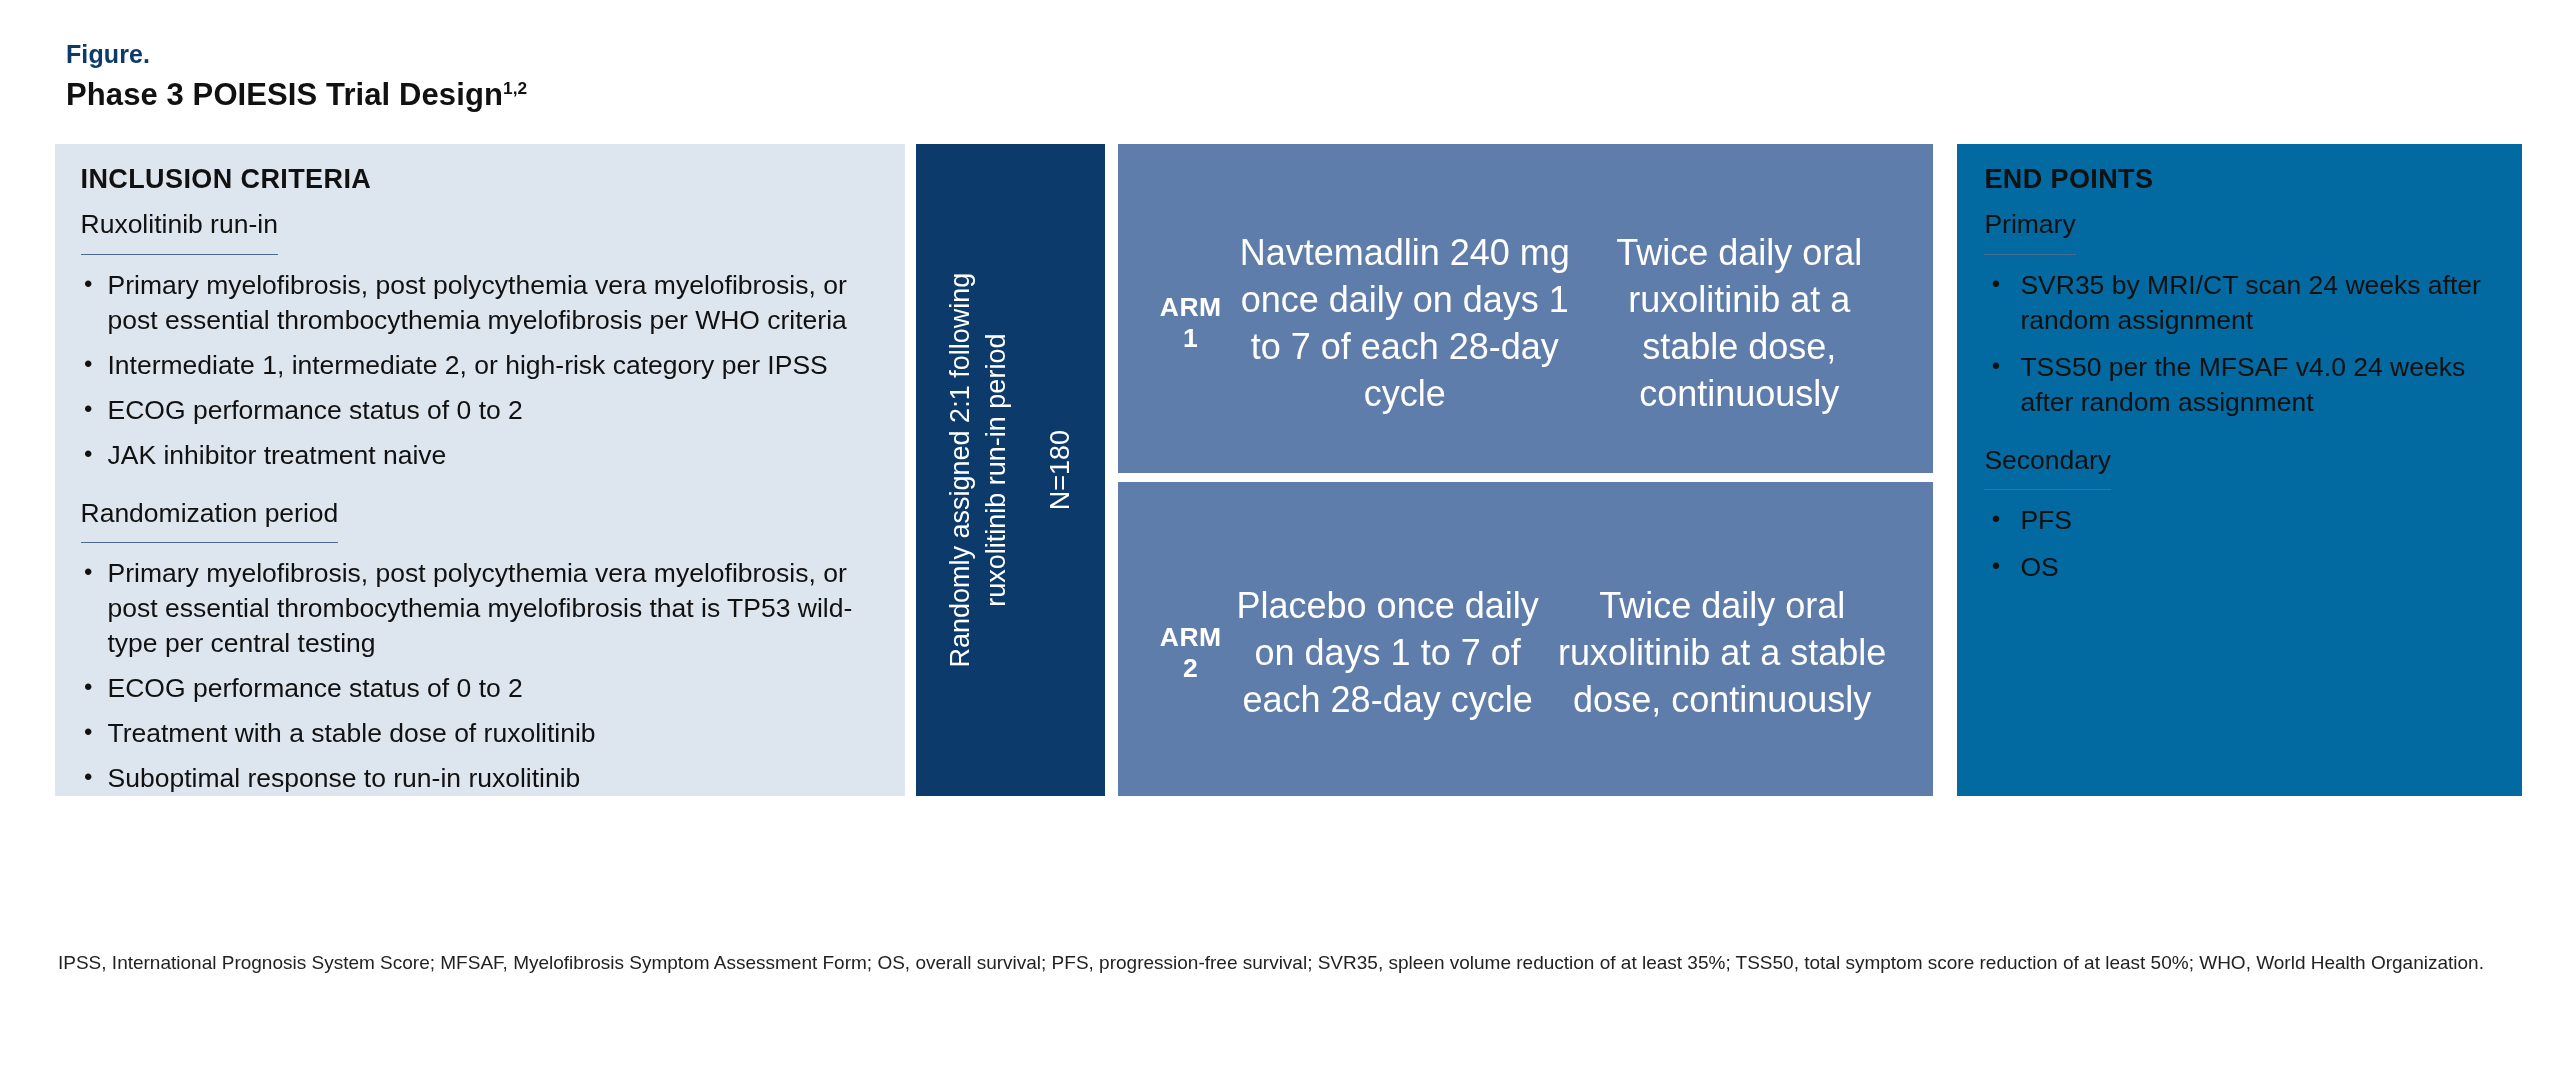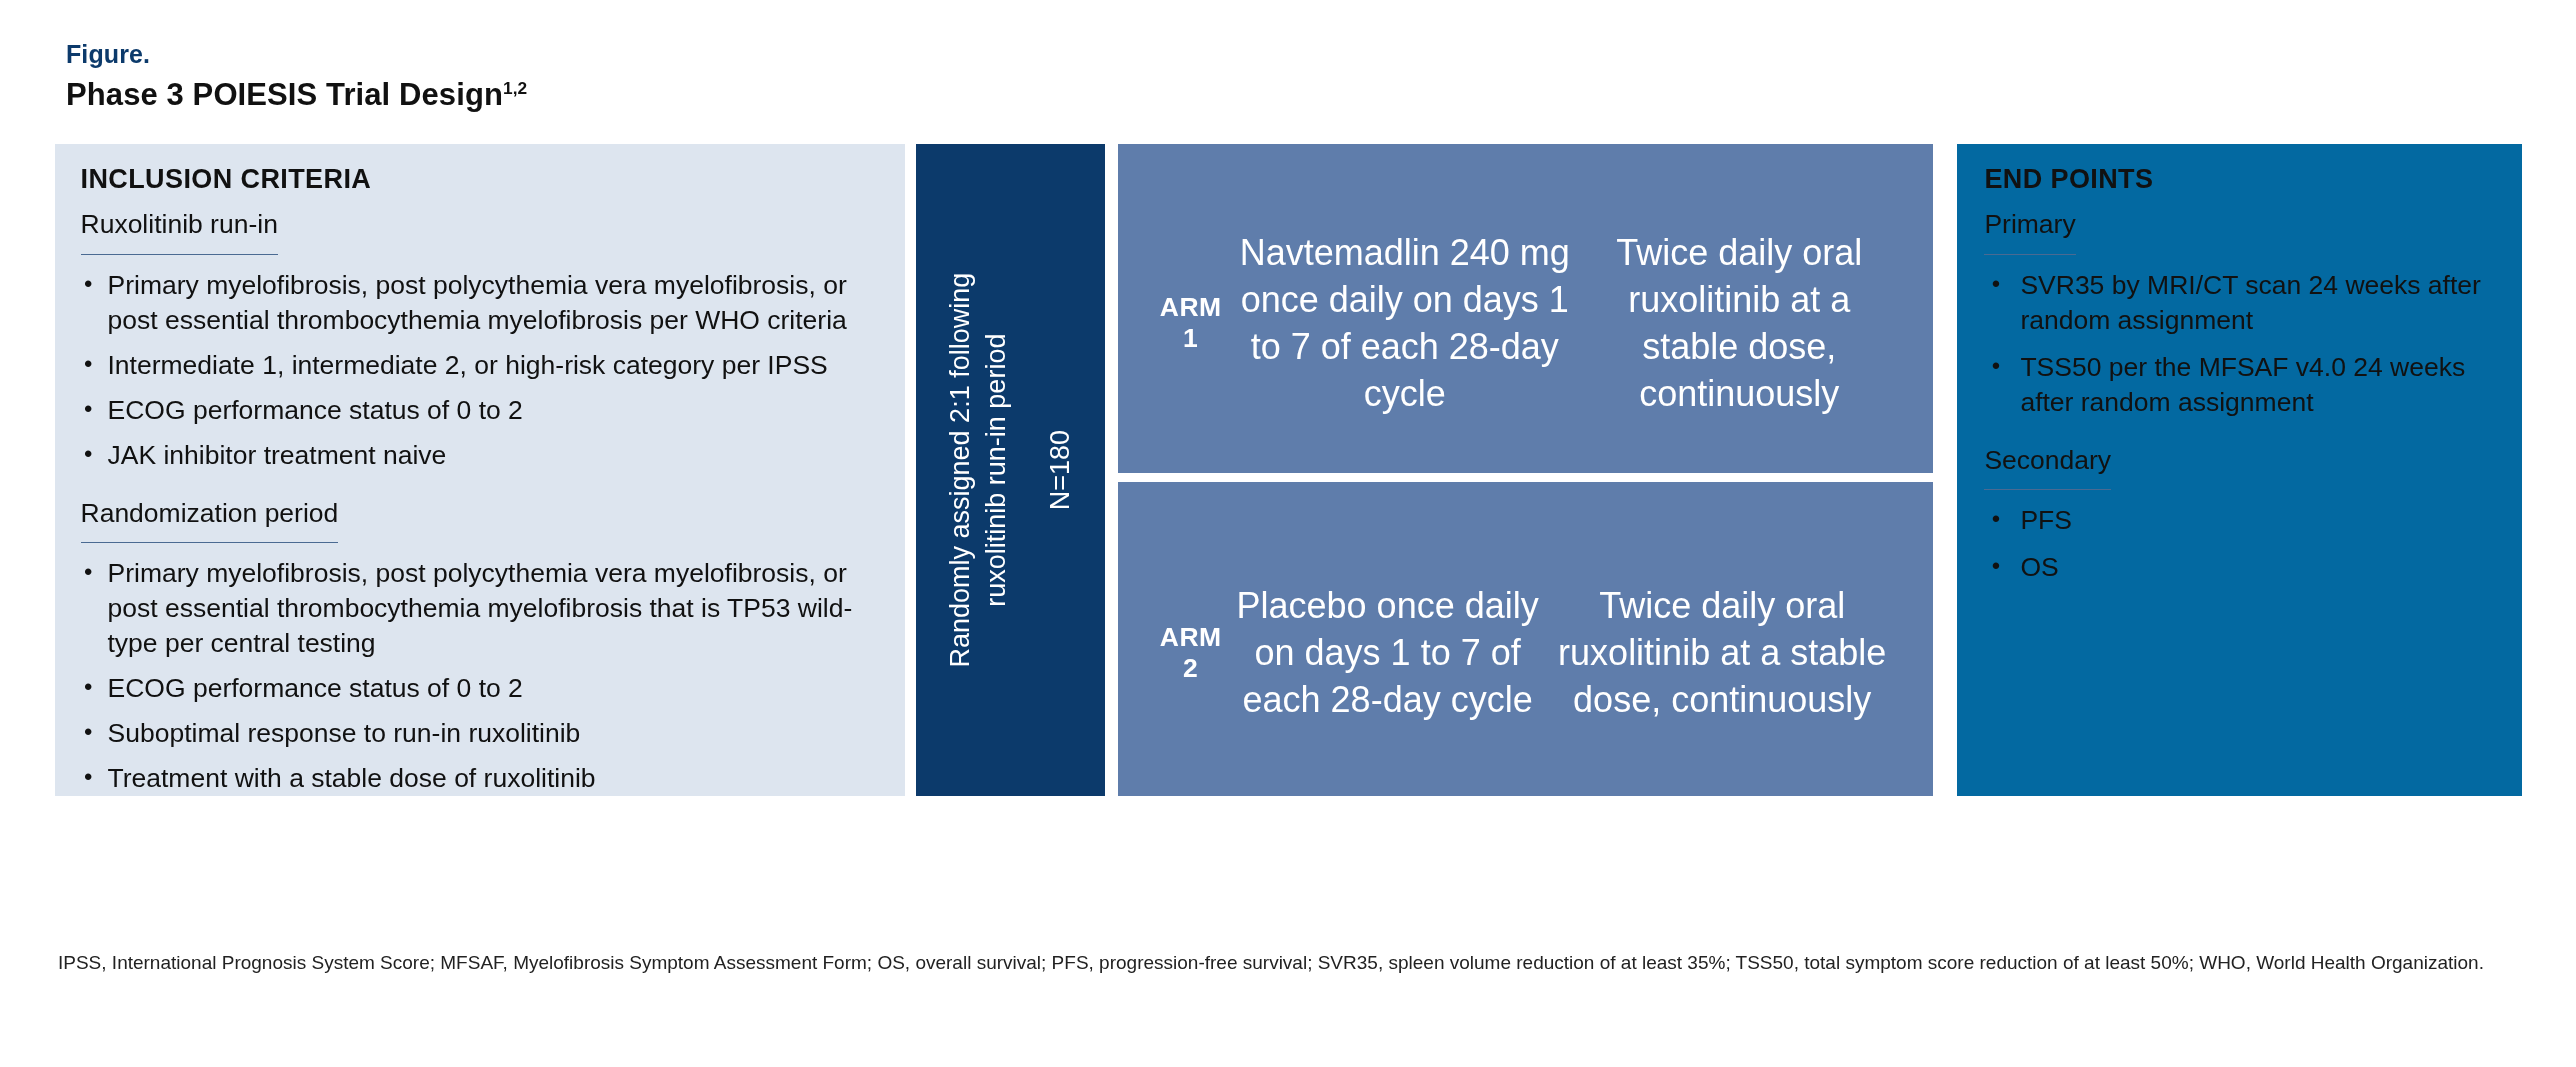--- a/index.html
+++ b/index.html
@@ -217,22 +217,22 @@
         <li>ECOG performance status of 0 to 2</li>
         <li>JAK inhibitor treatment naive</li>
       </ul>
 
       <div class="sub-head-wrap spaced">
         <span class="sub-head">Randomization period</span>
       </div>
       <ul class="blist">
         <li>Primary myelofibrosis, post polycythemia vera myelofibrosis, or post essential thrombocythemia myelofibrosis that is TP53 wild-type per central testing</li>
         <li>ECOG performance status of 0 to 2</li>
+        <li>Treatment with a stable dose of ruxolitinib</li>
         <li>Suboptimal response to run-in ruxolitinib</li>
-        <li>Treatment with a stable dose of ruxolitinib</li>
       </ul>
     </div>
 
     <div class="gap-a"></div>
 
     <div class="panel-random">
       <div class="random-rot">
         <span class="rline">Randomly assigned 2:1 following</span>
         <span class="rline">ruxolitinib run-in period</span>
         <span class="random-n">N=180</span>

